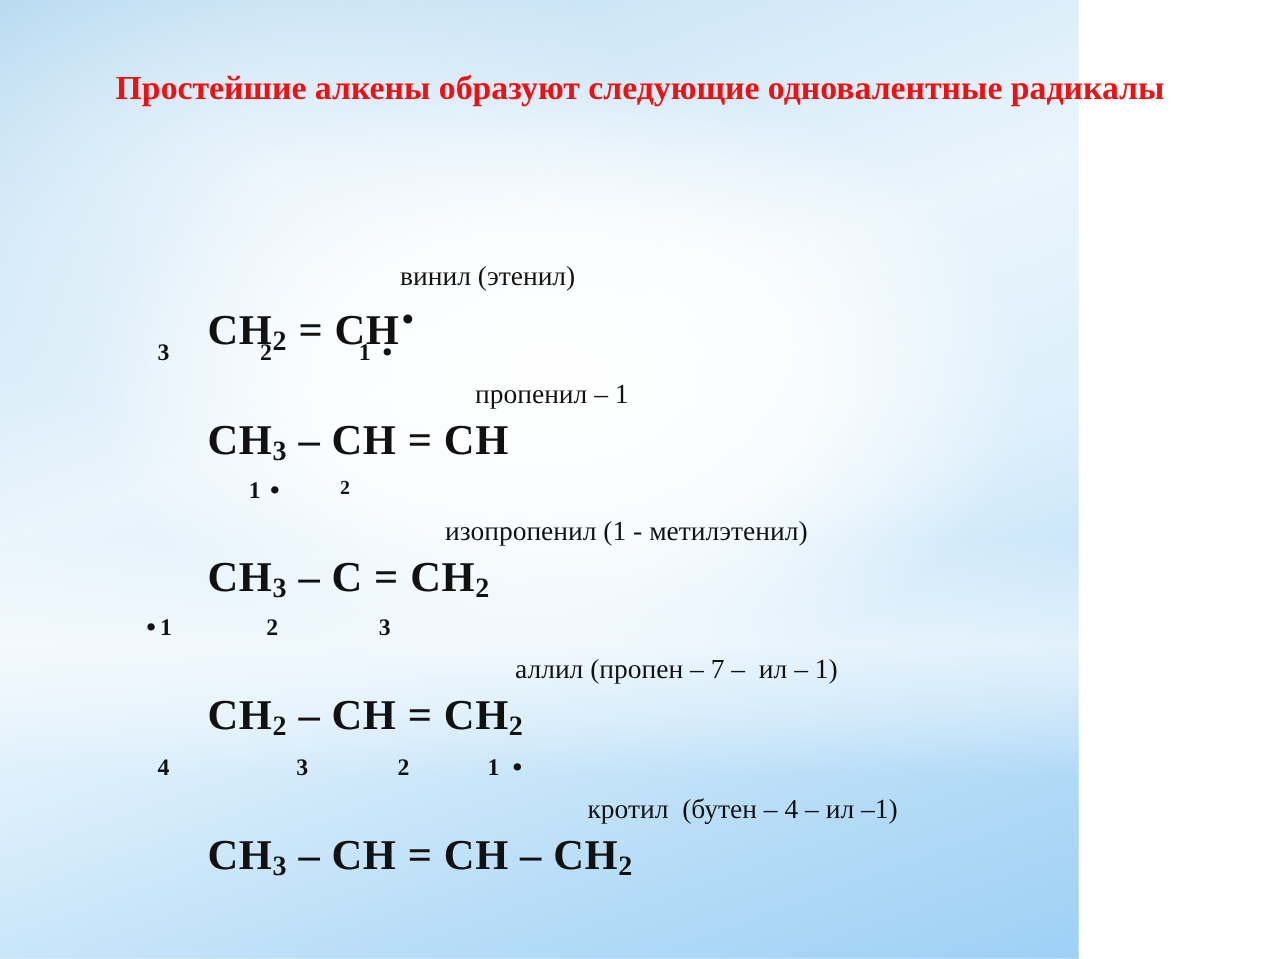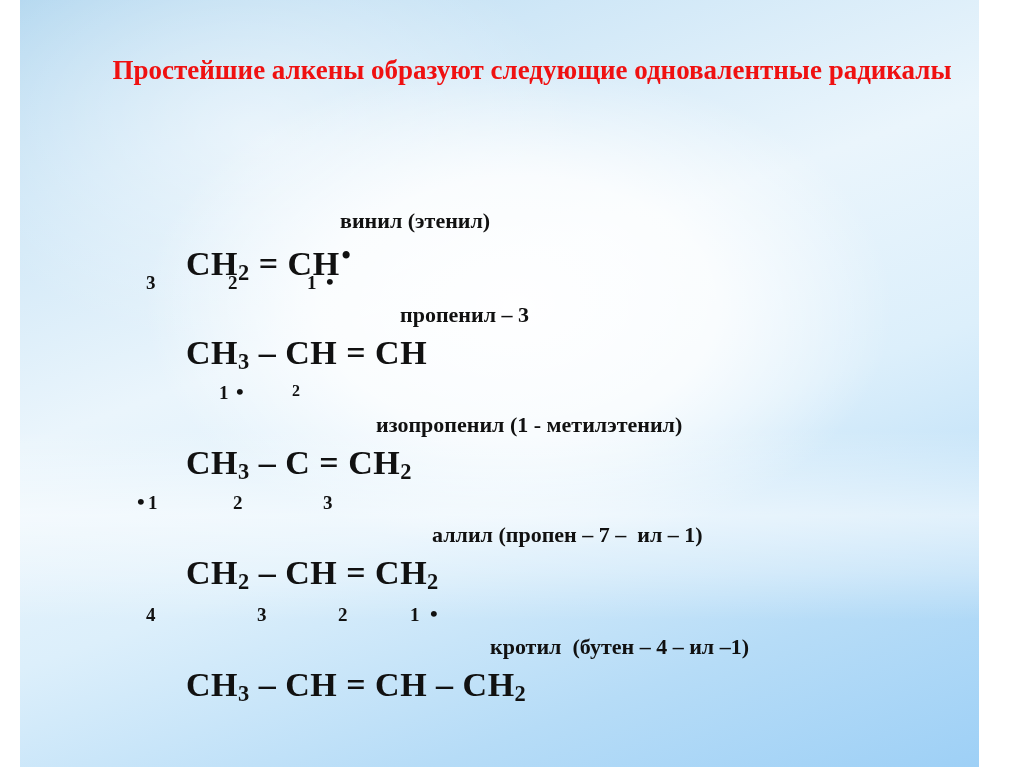--- a/index.html
+++ b/index.html
@@ -7,27 +7,26 @@
     padding: 0;
   }
   body {
     width: 1024px;
     height: 767px;
     overflow: hidden;
     font-family: "Liberation Serif", "DejaVu Serif", serif;
   }
   #slide {
     position: relative;
-    width: 959px;
+    width: 863px;
     height: 767px;
     background:
       radial-gradient(ellipse 520px 340px at 52% 40%, rgba(255,255,255,0.97) 0%, rgba(255,255,255,0.80) 38%, rgba(255,255,255,0.0) 72%),
       radial-gradient(ellipse 460px 300px at 25% 18%, rgba(255,255,255,0.55) 0%, rgba(255,255,255,0.0) 70%),
       linear-gradient(160deg, #b6d9f0 0%, #cfe7f7 18%, #eaf5fc 40%, #dceffb 60%, #b6dcf7 82%, #9ed0f6 100%);
-    margin-left: 20px;
   }
   
   #band {
     position: absolute;
     left: 0;
     top: 430px;
     width: 1024px;
     height: 190px;
     background: linear-gradient(to bottom, rgba(255,255,255,0.0) 0%, rgba(255,255,255,0.55) 45%, rgba(255,255,255,0.30) 75%, rgba(255,255,255,0.0) 100%);
     pointer-events: none;
@@ -84,21 +83,21 @@
     vertical-align: -0.22em;
   }
   .formula .radical {
     font-size: 0.78em;
     vertical-align: 0.42em;
     padding-left: 2px;
   }
   .name {
     position: absolute;
     top: 30px;
-    font-weight: bold;
+    font-weight: normal;
     font-size: 22px;
     color: #111;
     white-space: pre;
   }
 </style>
 </head>
 <body>
 
 <div id="slide">
 
@@ -117,21 +116,21 @@
   <div class="formula-row" style="top:272px;">
     <div class="nums" style="left:0px;">
       <span class="num" style="left:126px;">3</span>
       <span class="num" style="left:208px;">2</span>
       <span class="num" style="left:287px;">1</span>
       <span class="dotmark" style="left:306px;">•</span>
     </div>
     <div class="formula" style="left:112px;">
       <span>CH</span><sub>3</sub><span> – CH = CH</span>
     </div>
-    <div class="name" style="left:380px;">пропенил – 3</div>
+    <div class="name" style="left:380px;">пропенил – 1</div>
   </div>
 
   <div class="formula-row" style="top:382px;">
     <div class="nums" style="left:0px;">
       <span class="num" style="left:199px;">1</span>
       <span class="dotmark" style="left:216px;">•</span>
       <span class="num" style="left:272px;font-size:16px;">2</span>
     </div>
     <div class="formula" style="left:112px;">
       <span>CH</span><sub>3</sub><span> – C = CH</span><sub>2</sub>

